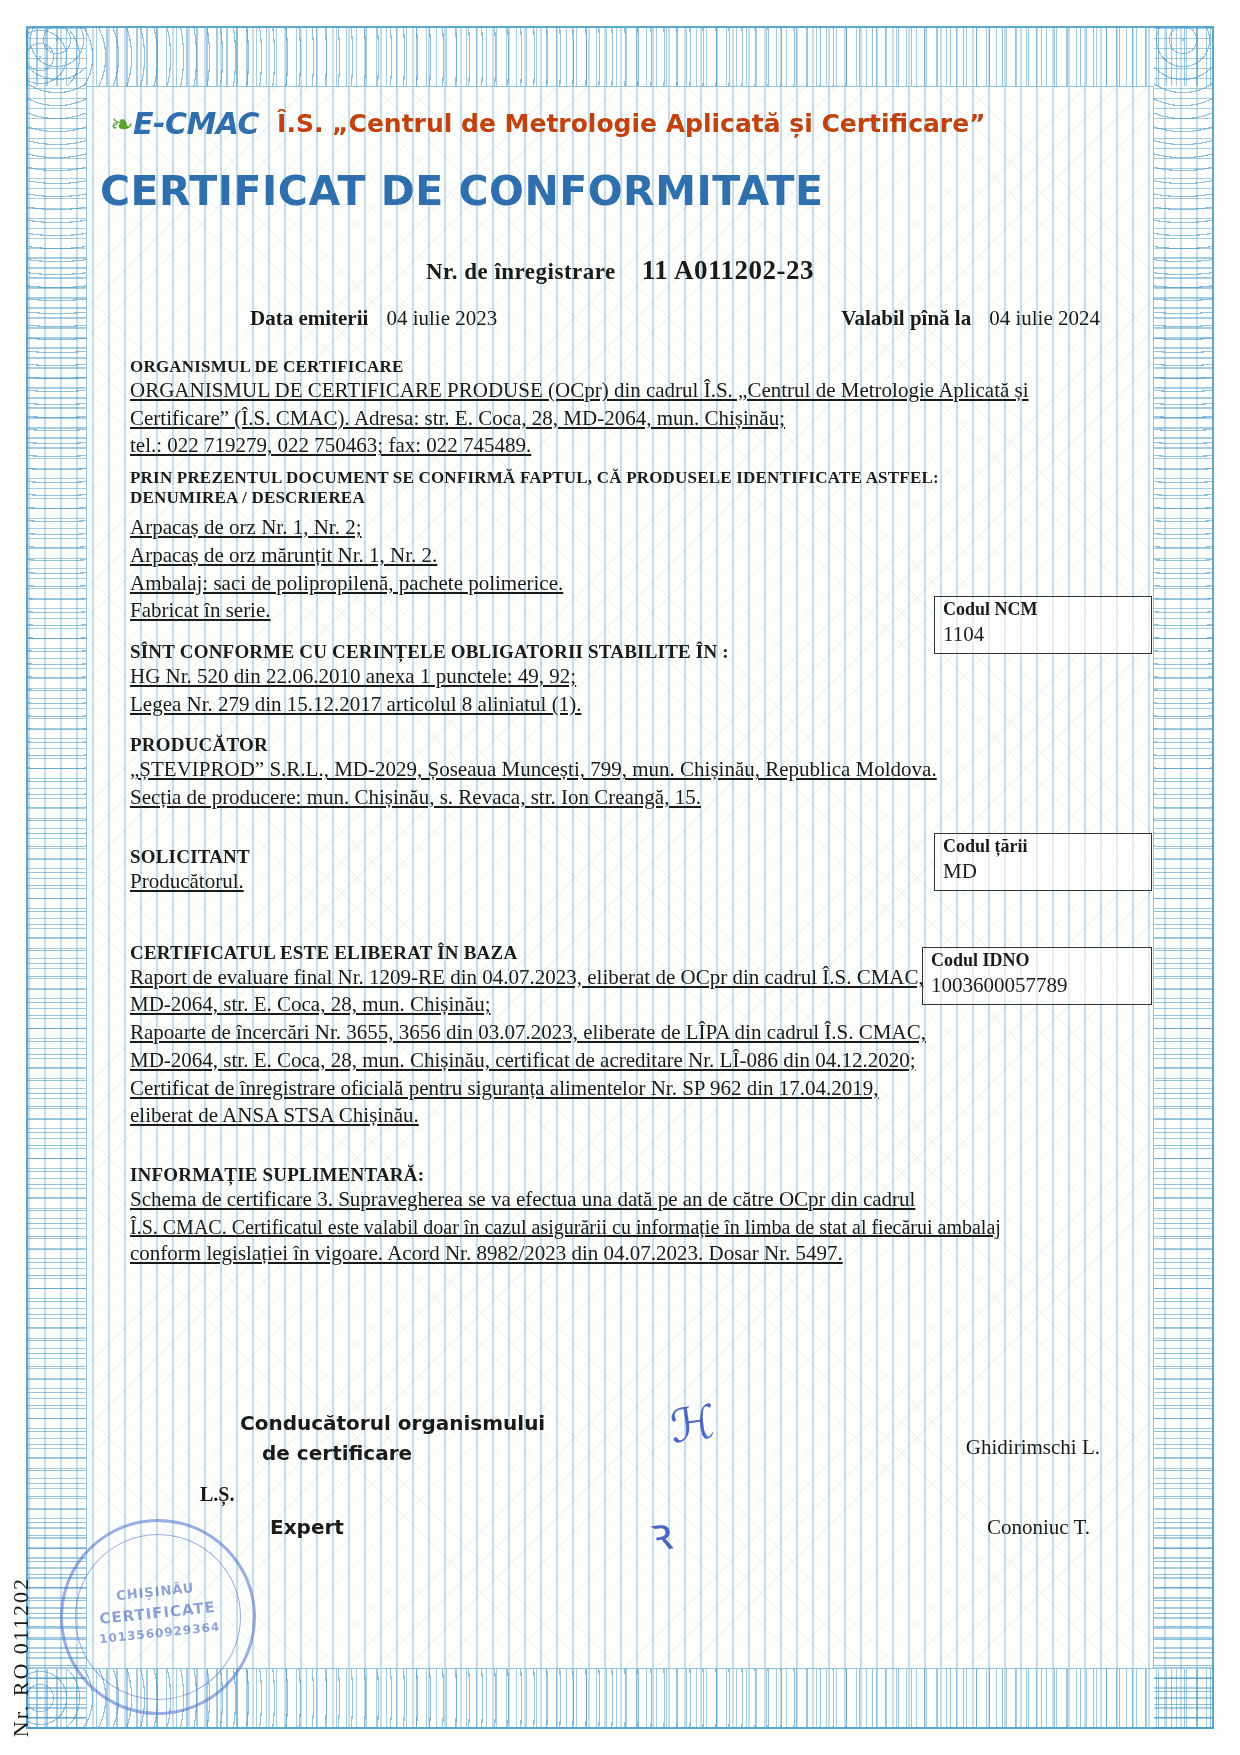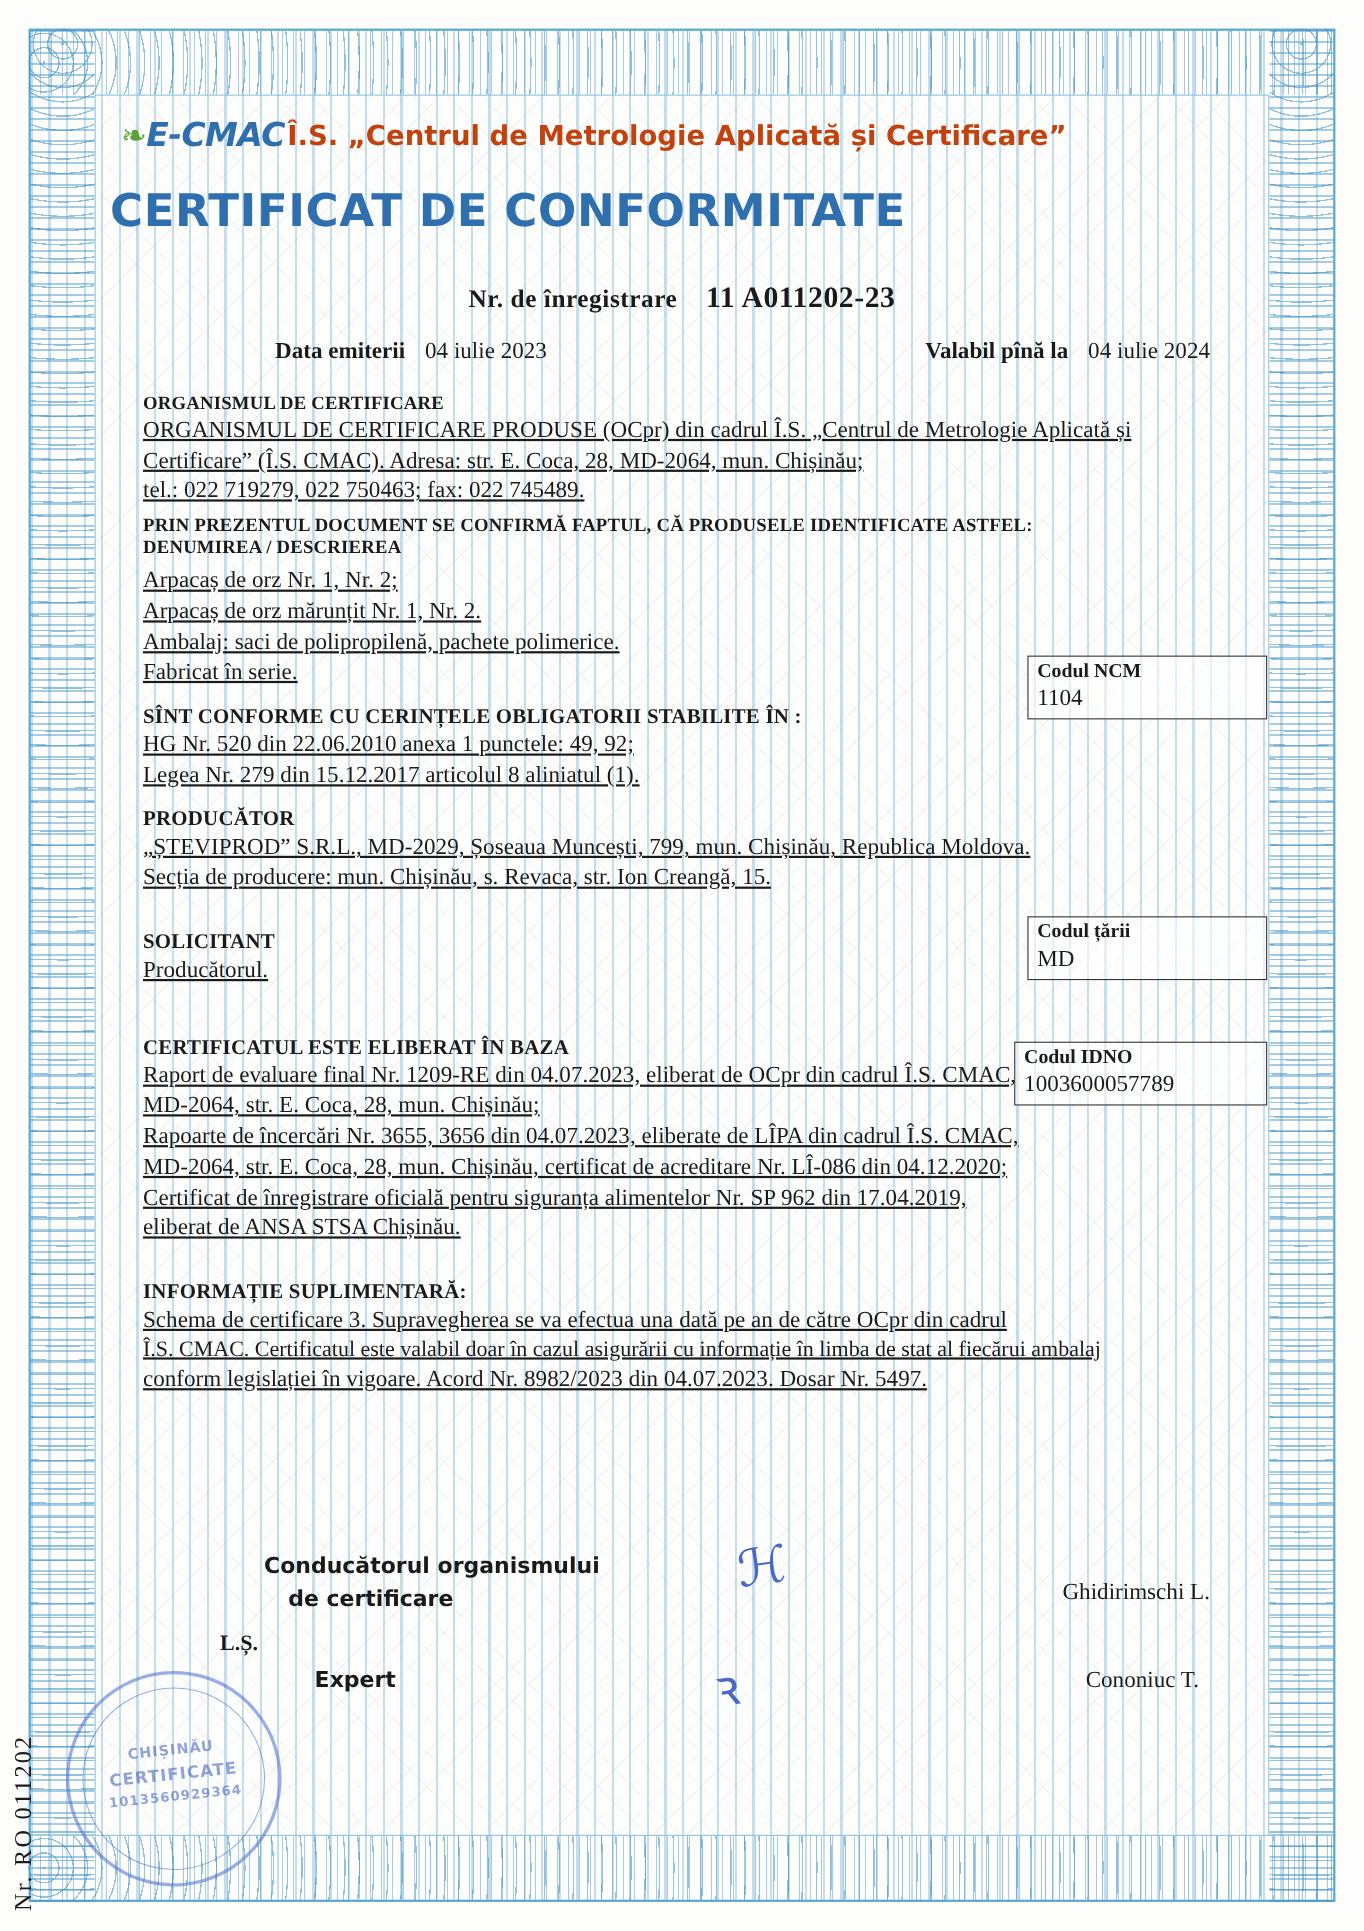--- a/index.html
+++ b/index.html
@@ -67,21 +67,21 @@
   
   .content {
     position: absolute;
     left: 100px; top: 96px; right: 100px; bottom: 96px;
   }
 
   
   .head-row {
     display: flex;
     align-items: center;
-    gap: 2px;
+    gap: 18px;
     padding-left: 10px;
     margin-top: 10px;
   }
   .logo {
     font-family: "DejaVu Sans", sans-serif;
     font-style: italic;
     font-weight: bold;
     font-size: 30px;
     color: #2f6fae;
     letter-spacing: -0.5px;
@@ -318,21 +318,21 @@
 
     <div class="section" style="margin-top:34px;">
       <div class="sec-head lg">SOLICITANT</div>
       <div class="body-line">Producătorul.</div>
     </div>
 
     <div class="section" style="margin-top:46px;">
       <div class="sec-head lg">CERTIFICATUL ESTE ELIBERAT ÎN BAZA</div>
       <div class="body-line">Raport de evaluare final Nr. 1209-RE din 04.07.2023, eliberat de OCpr din cadrul Î.S. CMAC,</div>
       <div class="body-line">MD-2064, str. E. Coca, 28, mun. Chișinău;</div>
-      <div class="body-line">Rapoarte de încercări Nr. 3655, 3656 din 04.07.2023, eliberate de LÎPA din cadrul Î.S. CMAC,</div>
+      <div class="body-line">Rapoarte de încercări Nr. 3655, 3656 din 03.07.2023, eliberate de LÎPA din cadrul Î.S. CMAC,</div>
       <div class="body-line">MD-2064, str. E. Coca, 28, mun. Chișinău, certificat de acreditare Nr. LÎ-086 din  04.12.2020;</div>
       <div class="body-line">Certificat de înregistrare oficială pentru siguranța alimentelor Nr. SP 962 din 17.04.2019,</div>
       <div class="body-line">eliberat de ANSA STSA Chișinău.</div>
     </div>
 
     <div class="section" style="margin-top:34px;">
       <div class="sec-head lg">INFORMAȚIE SUPLIMENTARĂ:</div>
       <div class="body-line">Schema de certificare 3. Supravegherea se va efectua una dată pe an de către OCpr din cadrul</div>
       <div class="body-line sm">Î.S. CMAC. Certificatul este valabil doar în cazul asigurării cu informație în limba de stat al fiecărui ambalaj</div>
       <div class="body-line">conform legislației în vigoare. Acord Nr. 8982/2023 din 04.07.2023. Dosar Nr. 5497.</div>
@@ -350,21 +350,21 @@
 
     <div class="code-box" style="right:-12px; top:851px; width:212px;">
       <div class="cb-label">Codul IDNO</div>
       <div class="cb-value">1003600057789</div>
     </div>
 
     <div class="sign-area">
       <div class="sig-role" style="left:110px; top:28px;">Conducătorul organismului</div>
       <div class="sig-role" style="left:132px; top:58px;">de certificare</div>
       <div class="ls" style="left:70px; top:100px;">L.Ș.</div>
-      <div class="sig-role" style="left:140px; top:132px;padding-left:16px;">Expert</div>
+      <div class="sig-role" style="left:140px; top:132px;">Expert</div>
 
       <div class="sig-name" style="right:30px; top:52px;">Ghidirimschi L.</div>
       <div class="sig-name" style="right:40px; top:132px;">Cononiuc T.</div>
 
       <div class="scribble" style="left:540px; top:14px;">ℋ</div>
       <div class="scribble" style="left:520px; top:118px;">ꝛ</div>
     </div>
 
   </div>
 

